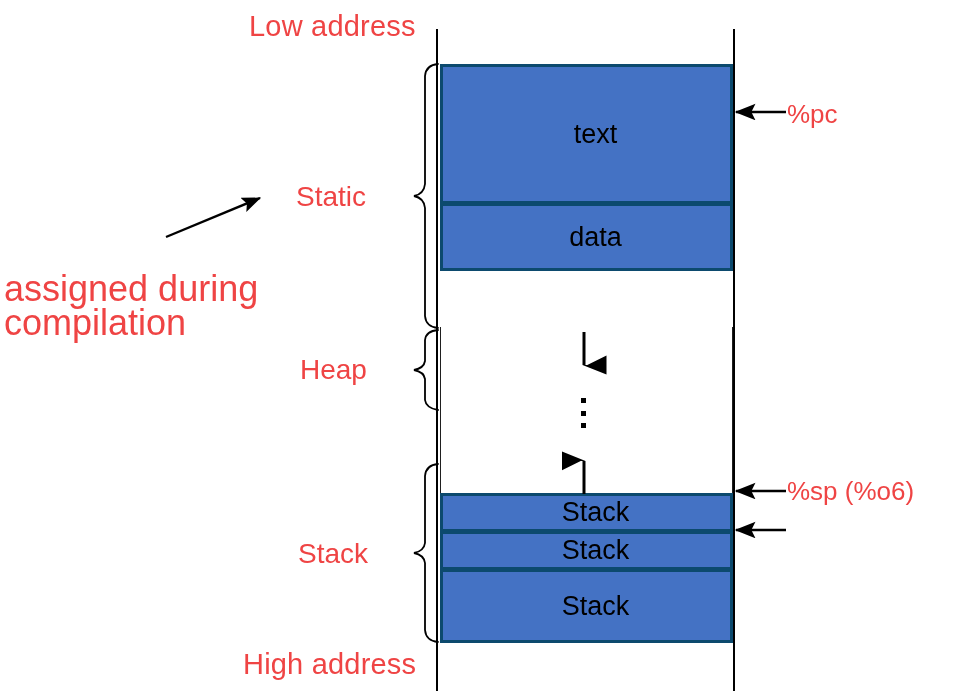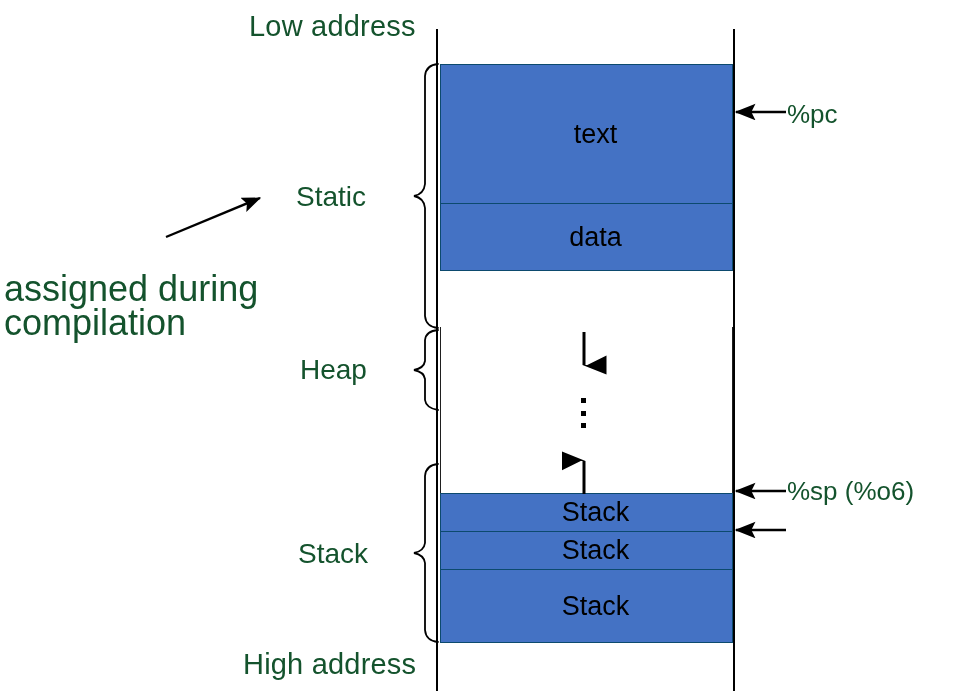--- a/index.html
+++ b/index.html
@@ -10,21 +10,21 @@
   #canvas {
     position: relative;
     width: 964px;
     height: 691px;
     background: #ffffff;
     font-family: "Liberation Sans", sans-serif;
     overflow: hidden;
   }
   .txt {
     position: absolute;
-    color: #14532d;
+    color: #ef4444;
     white-space: pre;
     line-height: 1.15;
   }
   
   .addr-label {
     font-size: 29px;
     letter-spacing: 0.2px;
   }
   #low-address-label  { left: 249px; top: 10px;  }
   #high-address-label { left: 243px; top: 648px; }
@@ -51,21 +51,21 @@
   }
   #vline-left  { left: 436px; top: 29px;  height: 662px; }
   #vline-right { left: 733px; top: 29px;  height: 662px; }
 
   
   .block {
     position: absolute;
     left: 440px;
     width: 293px;
     background: #4472c4;
-    border: 1px solid #0c4a6e;
+    border: 3px solid #0c4a6e;
     box-sizing: border-box;
     display: flex;
     align-items: center;
     justify-content: center;
     color: #000000;
     font-size: 27px;
     padding-left: 18px;
   }
   .block-empty {
     position: absolute;

